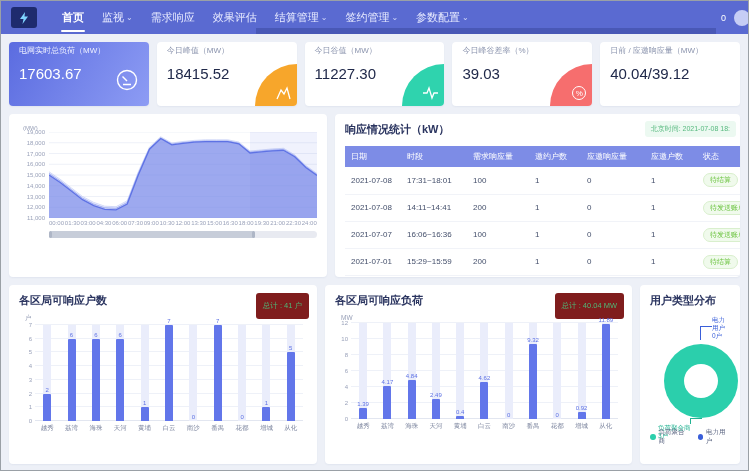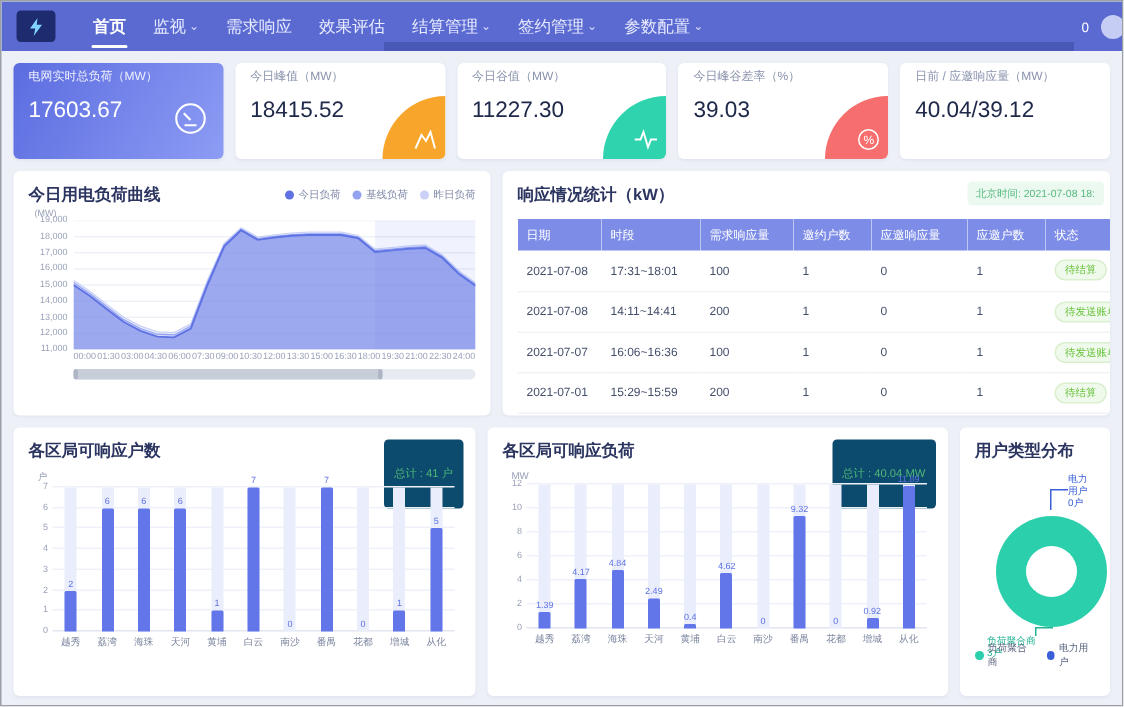--- a/index.html
+++ b/index.html
@@ -61,21 +61,21 @@
   table { width:100%; margin-top:9px; border-collapse:collapse; table-layout:fixed; }
   th { background:#7d8ce6; color:#fff; font-weight:normal; font-size:8px; text-align:left; height:21px; padding-left:6px; white-space:nowrap; overflow:hidden; }
   td { font-size:8px; color:#444f6b; height:27px; border-bottom:1px solid #f1f3f8; padding-left:6px; white-space:nowrap; overflow:hidden; }
   .st-badge { display:inline-block; background:#f0faec; color:#67c23a; border:1px solid #d9efcd; border-radius:9px; padding:1px 6px; font-size:7px; }
 
   
   .bottom-row { display:flex; gap:8px; height:179px; }
   .bar-panel { padding:8px 10px; position:relative; }
   .panel-a { width:308px; flex:none; } .panel-b { width:307px; flex:none; }
   .panel-c { flex:1; overflow:hidden; position:relative; padding:8px 10px; }
-  .total-badge { position:absolute; right:8px; top:8px; background:#0c4a6e; color:#4fb877; font-size:7.5px; padding:18px 7px; border-radius:3px; }
+  .total-badge { position:absolute; right:8px; top:8px; background:#7f1d1d; color:#4fb877; font-size:7.5px; padding:8px 7px; border-radius:3px; }
   .bar-unit { font-size:6.5px; color:#98a0b8; margin:6px 0 2px 6px; }
   .bar-plot { position:relative; margin-left:16px; margin-right:4px; height:96px; }
   .gridline { position:absolute; left:0; right:0; height:0; border-top:1px solid #eef1f8; }
   .gridline.zero { border-top-color:#e2e6f0; }
   .ytick { position:absolute; left:-16px; width:13px; text-align:right; font-size:6px; color:#9aa2ba; }
   .cols { position:absolute; inset:0; display:flex; }
   .bcol { flex:1; position:relative; }
   .track { position:absolute; left:50%; transform:translateX(-50%); width:8px; top:0; bottom:0; background:#eaedfb; }
   .bar { position:absolute; left:50%; transform:translateX(-50%); width:8px; bottom:0; background:#6276ea; border-radius:1px 1px 0 0; }
   .vlab { position:absolute; left:50%; transform:translateX(-50%); font-size:6px; color:#5e72e4; white-space:nowrap; }
@@ -179,37 +179,20 @@
         </div>
       </div>
       <div class="kpi">
         <div class="lbl">日前 / 应邀响应量（MW）</div>
         <div class="val">40.04/39.12</div>
       </div>
     </section>
 
     <section class="mid-row">
       <div class="panel chart-panel">
-        <div class="lc-head">
-          <div class="panel-title">今日用电负荷曲线</div>
-          <div class="lc-legend">
-            <span class="li">
-                <span class="dot" style="background: rgb(94, 114, 228);"></span>
-                <span>今日负荷</span>
-              </span>
-            <span class="li">
-                <span class="dot" style="background: rgb(147, 162, 241);"></span>
-                <span>基线负荷</span>
-              </span>
-            <span class="li">
-                <span class="dot" style="background: rgb(201, 210, 246);"></span>
-                <span>昨日负荷</span>
-              </span>
-          </div>
-        </div>
         <div class="lc-unit">(MW)</div>
         <div class="lc-plot" id="lc-plot"><div class="lc-ylab" style="top: -3px;">19,000</div><div class="lc-ylab" style="top: 7.75px;">18,000</div><div class="lc-ylab" style="top: 18.5px;">17,000</div><div class="lc-ylab" style="top: 29.25px;">16,000</div><div class="lc-ylab" style="top: 40px;">15,000</div><div class="lc-ylab" style="top: 50.75px;">14,000</div><div class="lc-ylab" style="top: 61.5px;">13,000</div><div class="lc-ylab" style="top: 72.25px;">12,000</div><div class="lc-ylab" style="top: 83px;">11,000</div><svg width="268" height="86" viewBox="0 0 268 86">
               <line x1="0" y1="0" x2="268" y2="0" stroke="#eef1f8" stroke-width="1"></line>
               <line x1="0" y1="10.75" x2="268" y2="10.75" stroke="#eef1f8" stroke-width="1"></line>
               <line x1="0" y1="21.5" x2="268" y2="21.5" stroke="#eef1f8" stroke-width="1"></line>
               <line x1="0" y1="32.25" x2="268" y2="32.25" stroke="#eef1f8" stroke-width="1"></line>
               <line x1="0" y1="43" x2="268" y2="43" stroke="#eef1f8" stroke-width="1"></line>
               <line x1="0" y1="53.75" x2="268" y2="53.75" stroke="#eef1f8" stroke-width="1"></line>
               <line x1="0" y1="64.5" x2="268" y2="64.5" stroke="#eef1f8" stroke-width="1"></line>
               <line x1="0" y1="75.25" x2="268" y2="75.25" stroke="#eef1f8" stroke-width="1"></line>

